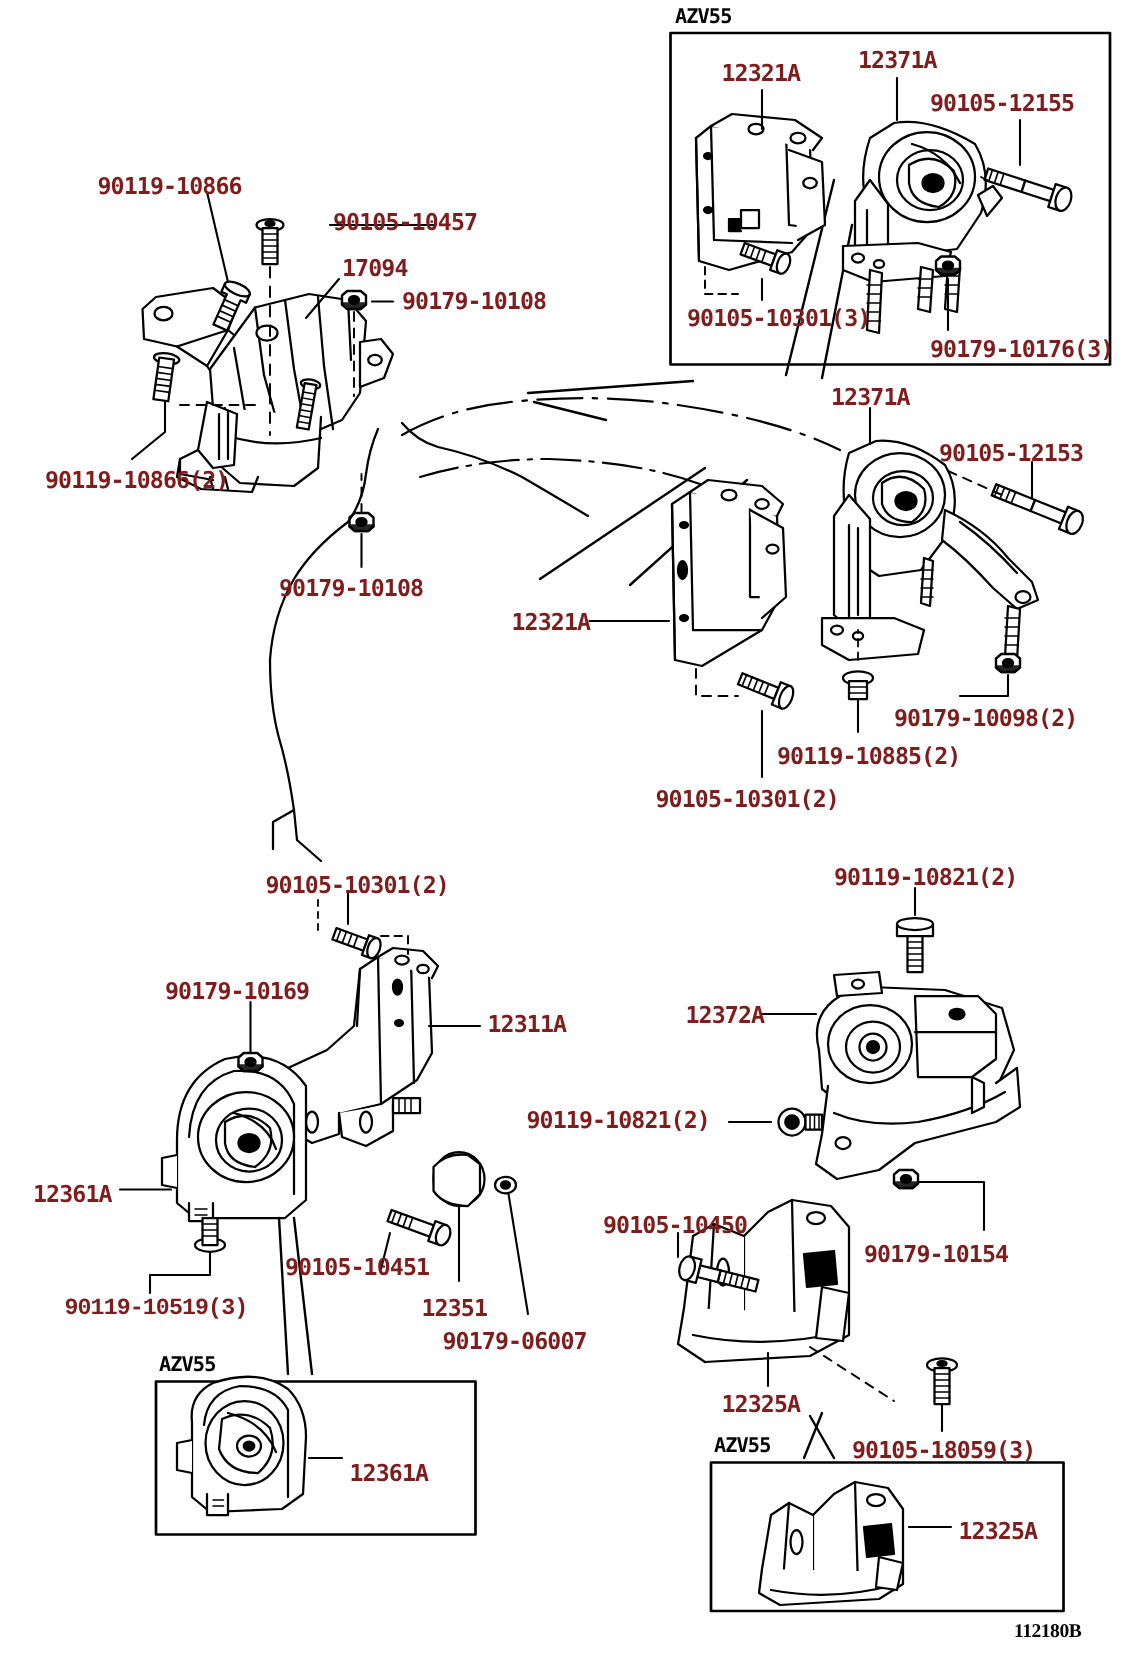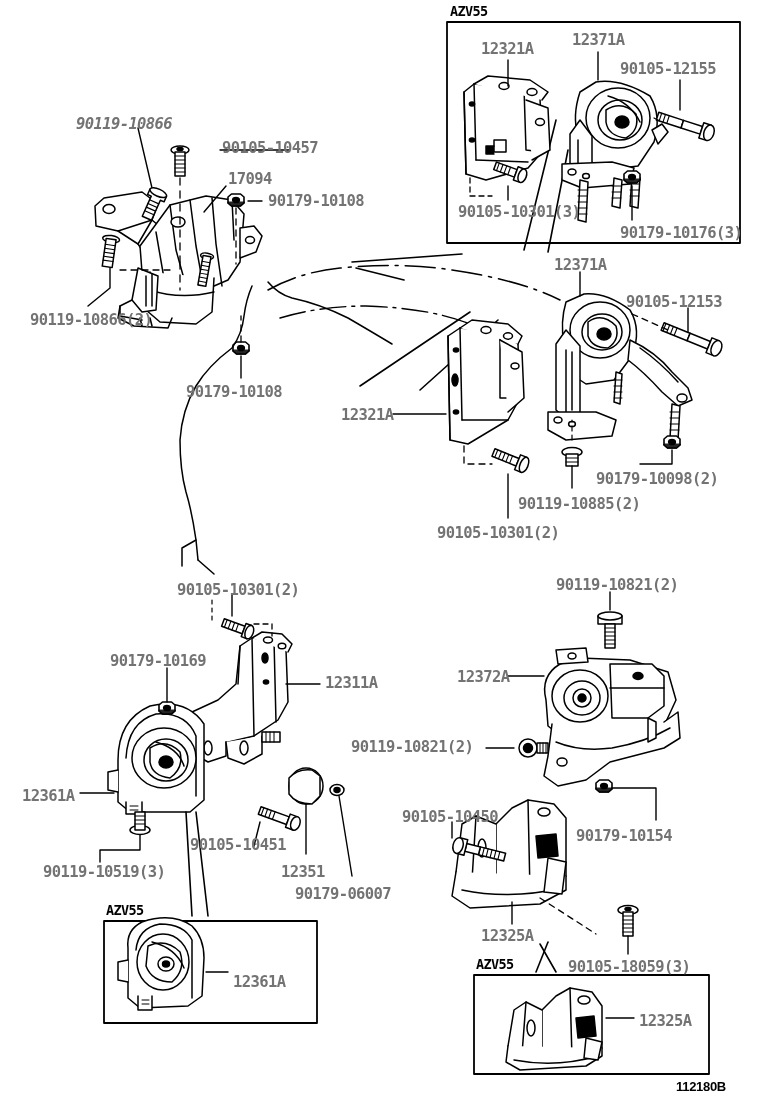--- a/index.html
+++ b/index.html
@@ -12,32 +12,32 @@
   #sheet{position:absolute;left:0;top:0;width:760px;height:1112px;}
   #art{position:absolute;left:0;top:0;width:760px;height:1112px;}
   .lbl{
     position:absolute;
     font-family:"DejaVu Sans Mono","Liberation Mono",monospace;
     font-weight:bold;
     font-size:15.5px;
     letter-spacing:-0.6px;
     white-space:nowrap;
     line-height:1;
-    color:#737373;
+    color:#7f1d1d;
     -webkit-font-smoothing:none;
   }
   .inset-tag{
     position:absolute;
     font-family:"DejaVu Sans Mono","Liberation Mono",monospace;
     font-weight:bold;font-size:13.5px;letter-spacing:-0.6px;
     white-space:nowrap;line-height:1;
   }
   .figcode{
     position:absolute;
-    font-family:Liberation Sans, sans-serif;
+    font-family:Liberation Serif, serif;
     font-weight:bold;font-size:13px;letter-spacing:-0.3px;
     white-space:nowrap;line-height:1;
   }
 </style>
 </head>
 <body>
 
 <div id="sheet">
 
   <svg id="art" viewBox="0 0 760 1112" xmlns="http://www.w3.org/2000/svg">
@@ -579,21 +579,21 @@
         <path d="M514,1060 Q556,1068 598,1056"></path>
 
         <path d="M586,1038 L584,1058 L598,1060 L602,1042 Z" fill="#fff"></path>
 
         <path d="M606,1018 L634,1018" stroke-width="1.4"></path>
       </g>
 
     </g>
   </svg>
 
-  <div class="lbl" style="left:76px;top:117px;font-style:italic;">90119-10866</div>
+  <div class="lbl" style="left:65px;top:117px;">90119-10866</div>
   <div class="lbl" style="left:222px;top:141px;">90105-10457</div>
   <div class="lbl" style="left:228px;top:172px;">17094</div>
   <div class="lbl" style="left:268px;top:194px;">90179-10108</div>
   <div class="lbl" style="left:30px;top:313px;">90119-10866(2)</div>
   <div class="lbl" style="left:186px;top:385px;">90179-10108</div>
   <div class="lbl" style="left:341px;top:408px;">12321A</div>
   <div class="lbl" style="left:554px;top:258px;">12371A</div>
   <div class="lbl" style="left:626px;top:295px;">90105-12153</div>
   <div class="lbl" style="left:596px;top:472px;">90179-10098(2)</div>
   <div class="lbl" style="left:518px;top:497px;">90119-10885(2)</div>
@@ -603,21 +603,21 @@
   <div class="lbl" style="left:110px;top:654px;">90179-10169</div>
   <div class="lbl" style="left:325px;top:676px;">12311A</div>
   <div class="lbl" style="left:457px;top:670px;text-align:right;">12372A</div>
   <div class="lbl" style="left:22px;top:789px;">12361A</div>
   <div class="lbl" style="left:351px;top:740px;">90119-10821(2)</div>
   <div class="lbl" style="left:402px;top:810px;">90105-10450</div>
   <div class="lbl" style="left:576px;top:829px;">90179-10154</div>
   <div class="lbl" style="left:190px;top:838px;">90105-10451</div>
   <div class="lbl" style="left:281px;top:865px;">12351</div>
   <div class="lbl" style="left:295px;top:887px;">90179-06007</div>
-  <div class="lbl" style="left:43px;top:865px;">90119-10519(3)</div>
+  <div class="lbl" style="left:43px;top:865px;font-family:Liberation Mono, monospace;">90119-10519(3)</div>
   <div class="lbl" style="left:481px;top:929px;">12325A</div>
   <div class="lbl" style="left:568px;top:960px;">90105-18059(3)</div>
 
   <div class="lbl" style="left:481px;top:42px;">12321A</div>
   <div class="lbl" style="left:572px;top:33px;">12371A</div>
   <div class="lbl" style="left:620px;top:62px;">90105-12155</div>
   <div class="lbl" style="left:458px;top:205px;">90105-10301(3)</div>
   <div class="lbl" style="left:576px;top:226px;margin-left:44px;">90179-10176(3)</div>
   <div class="lbl" style="left:233px;top:975px;">12361A</div>
   <div class="lbl" style="left:639px;top:1014px;">12325A</div>

